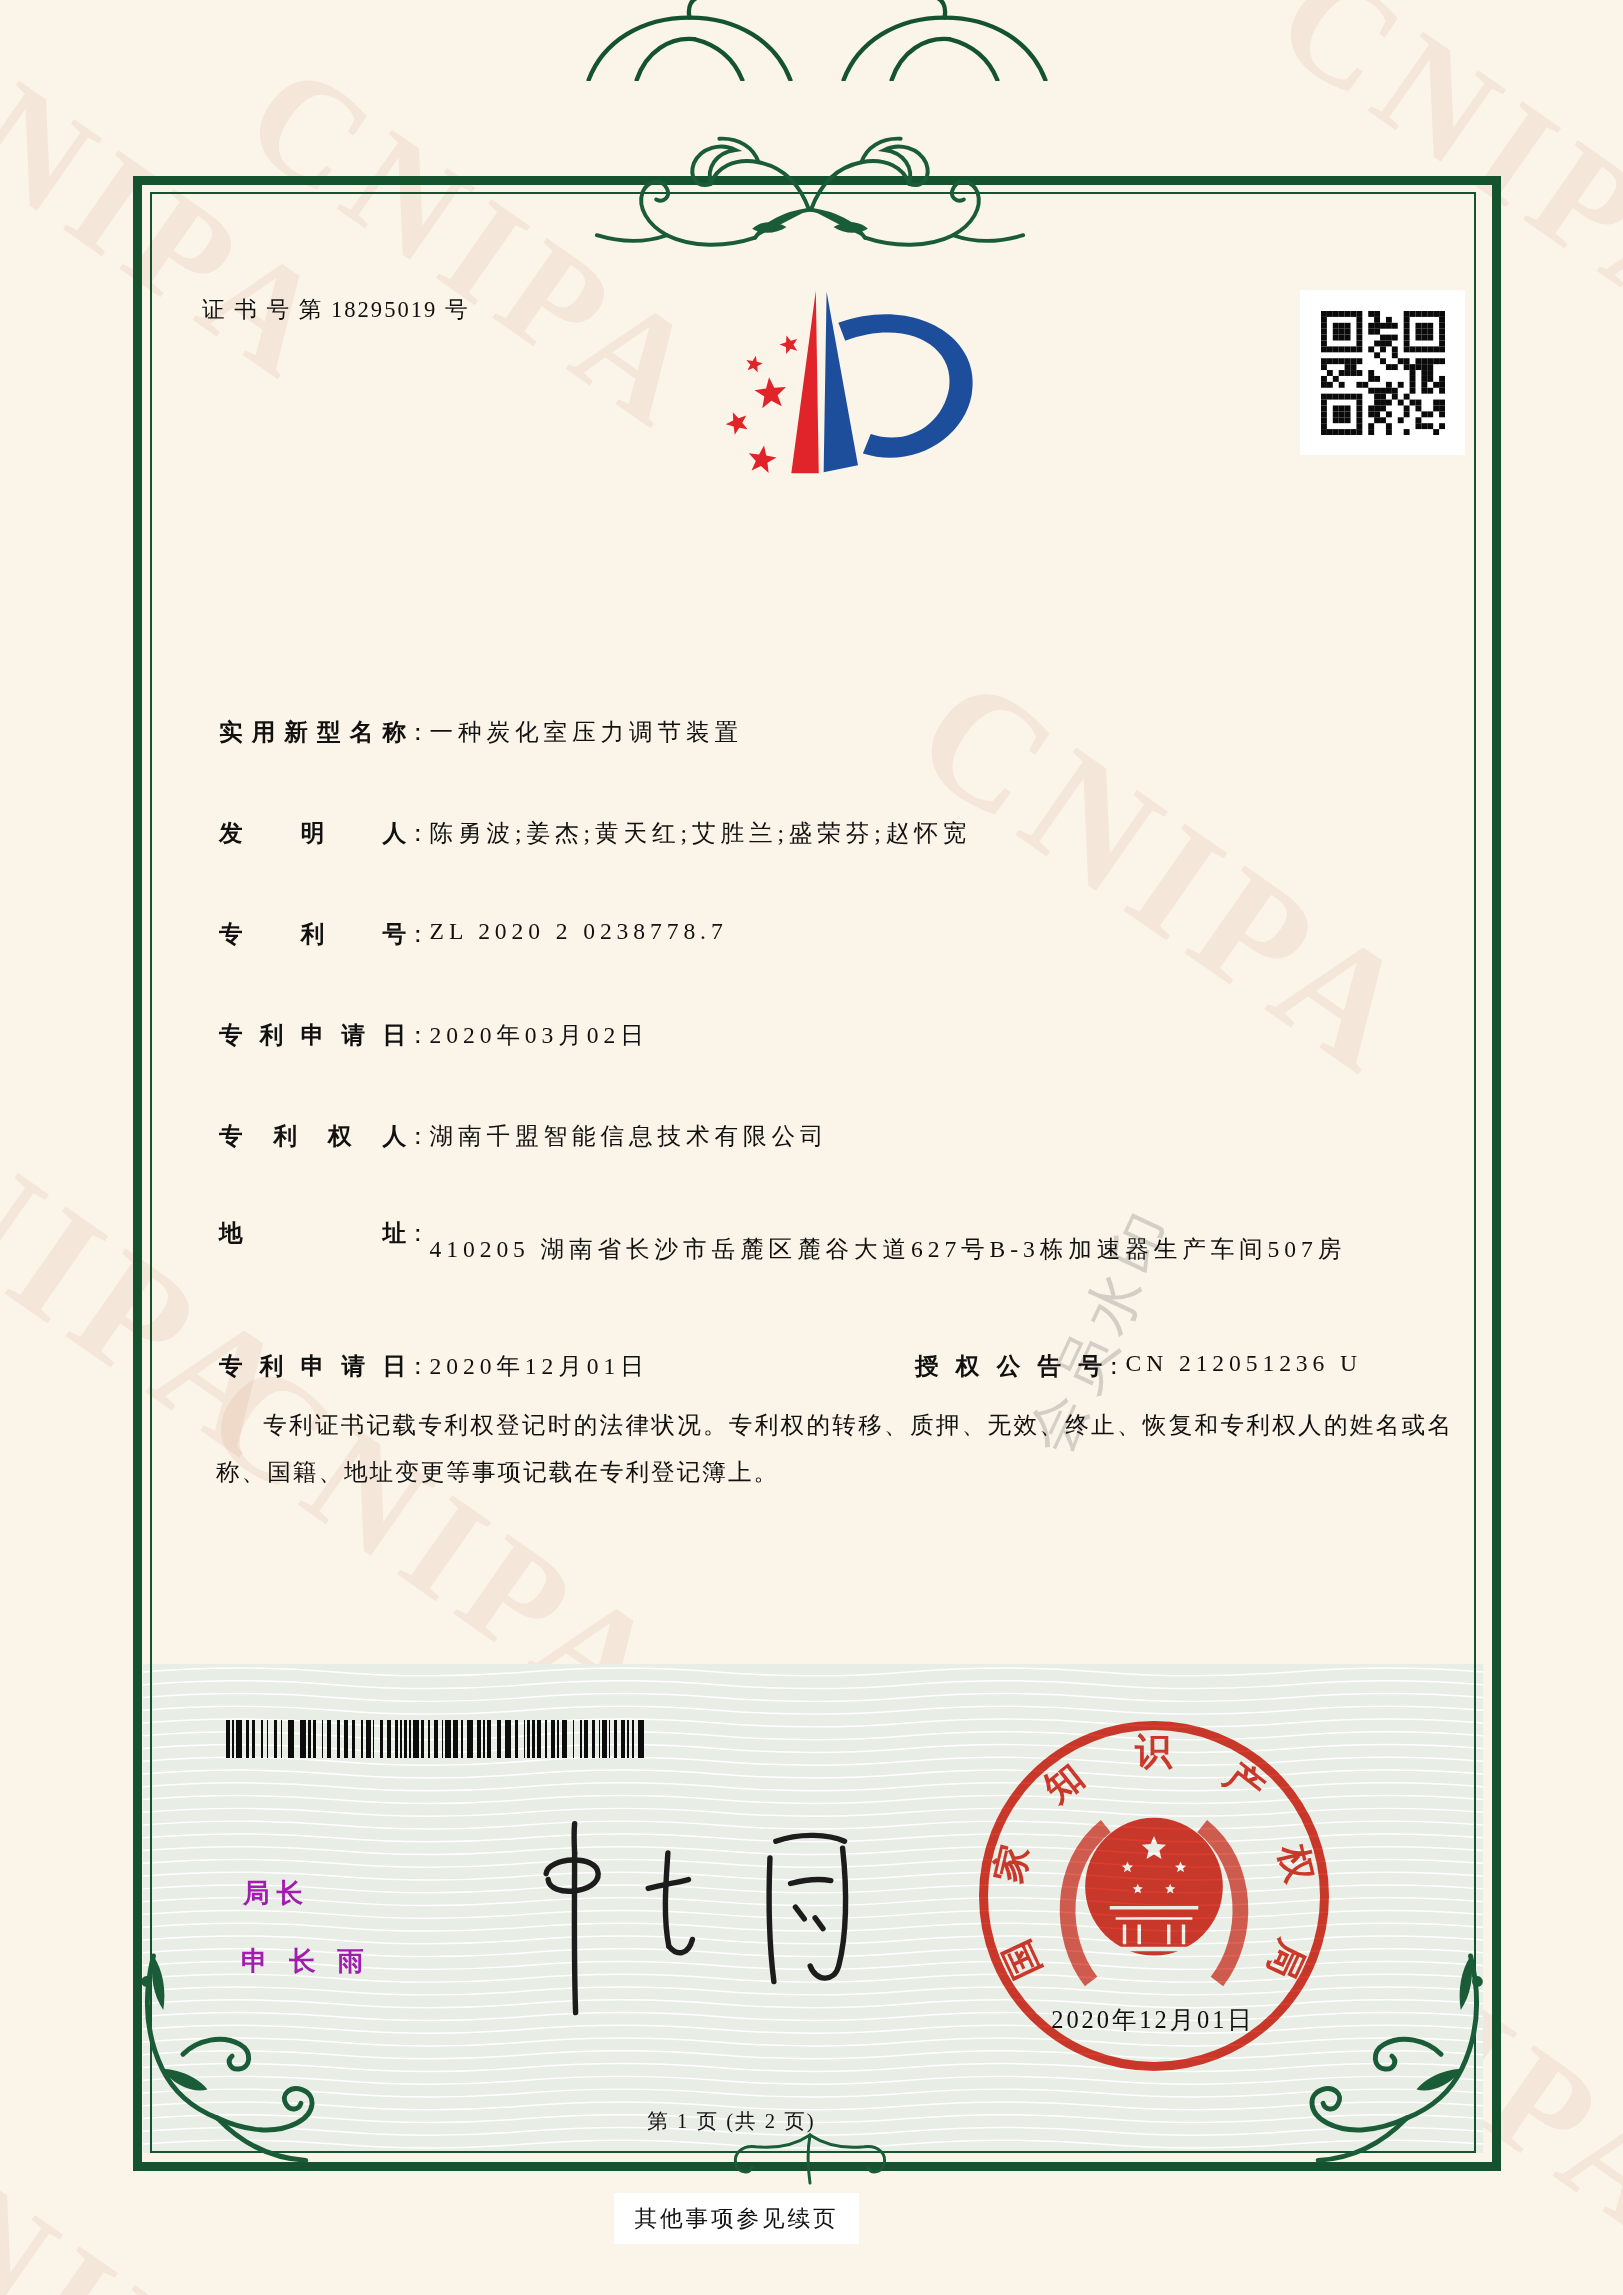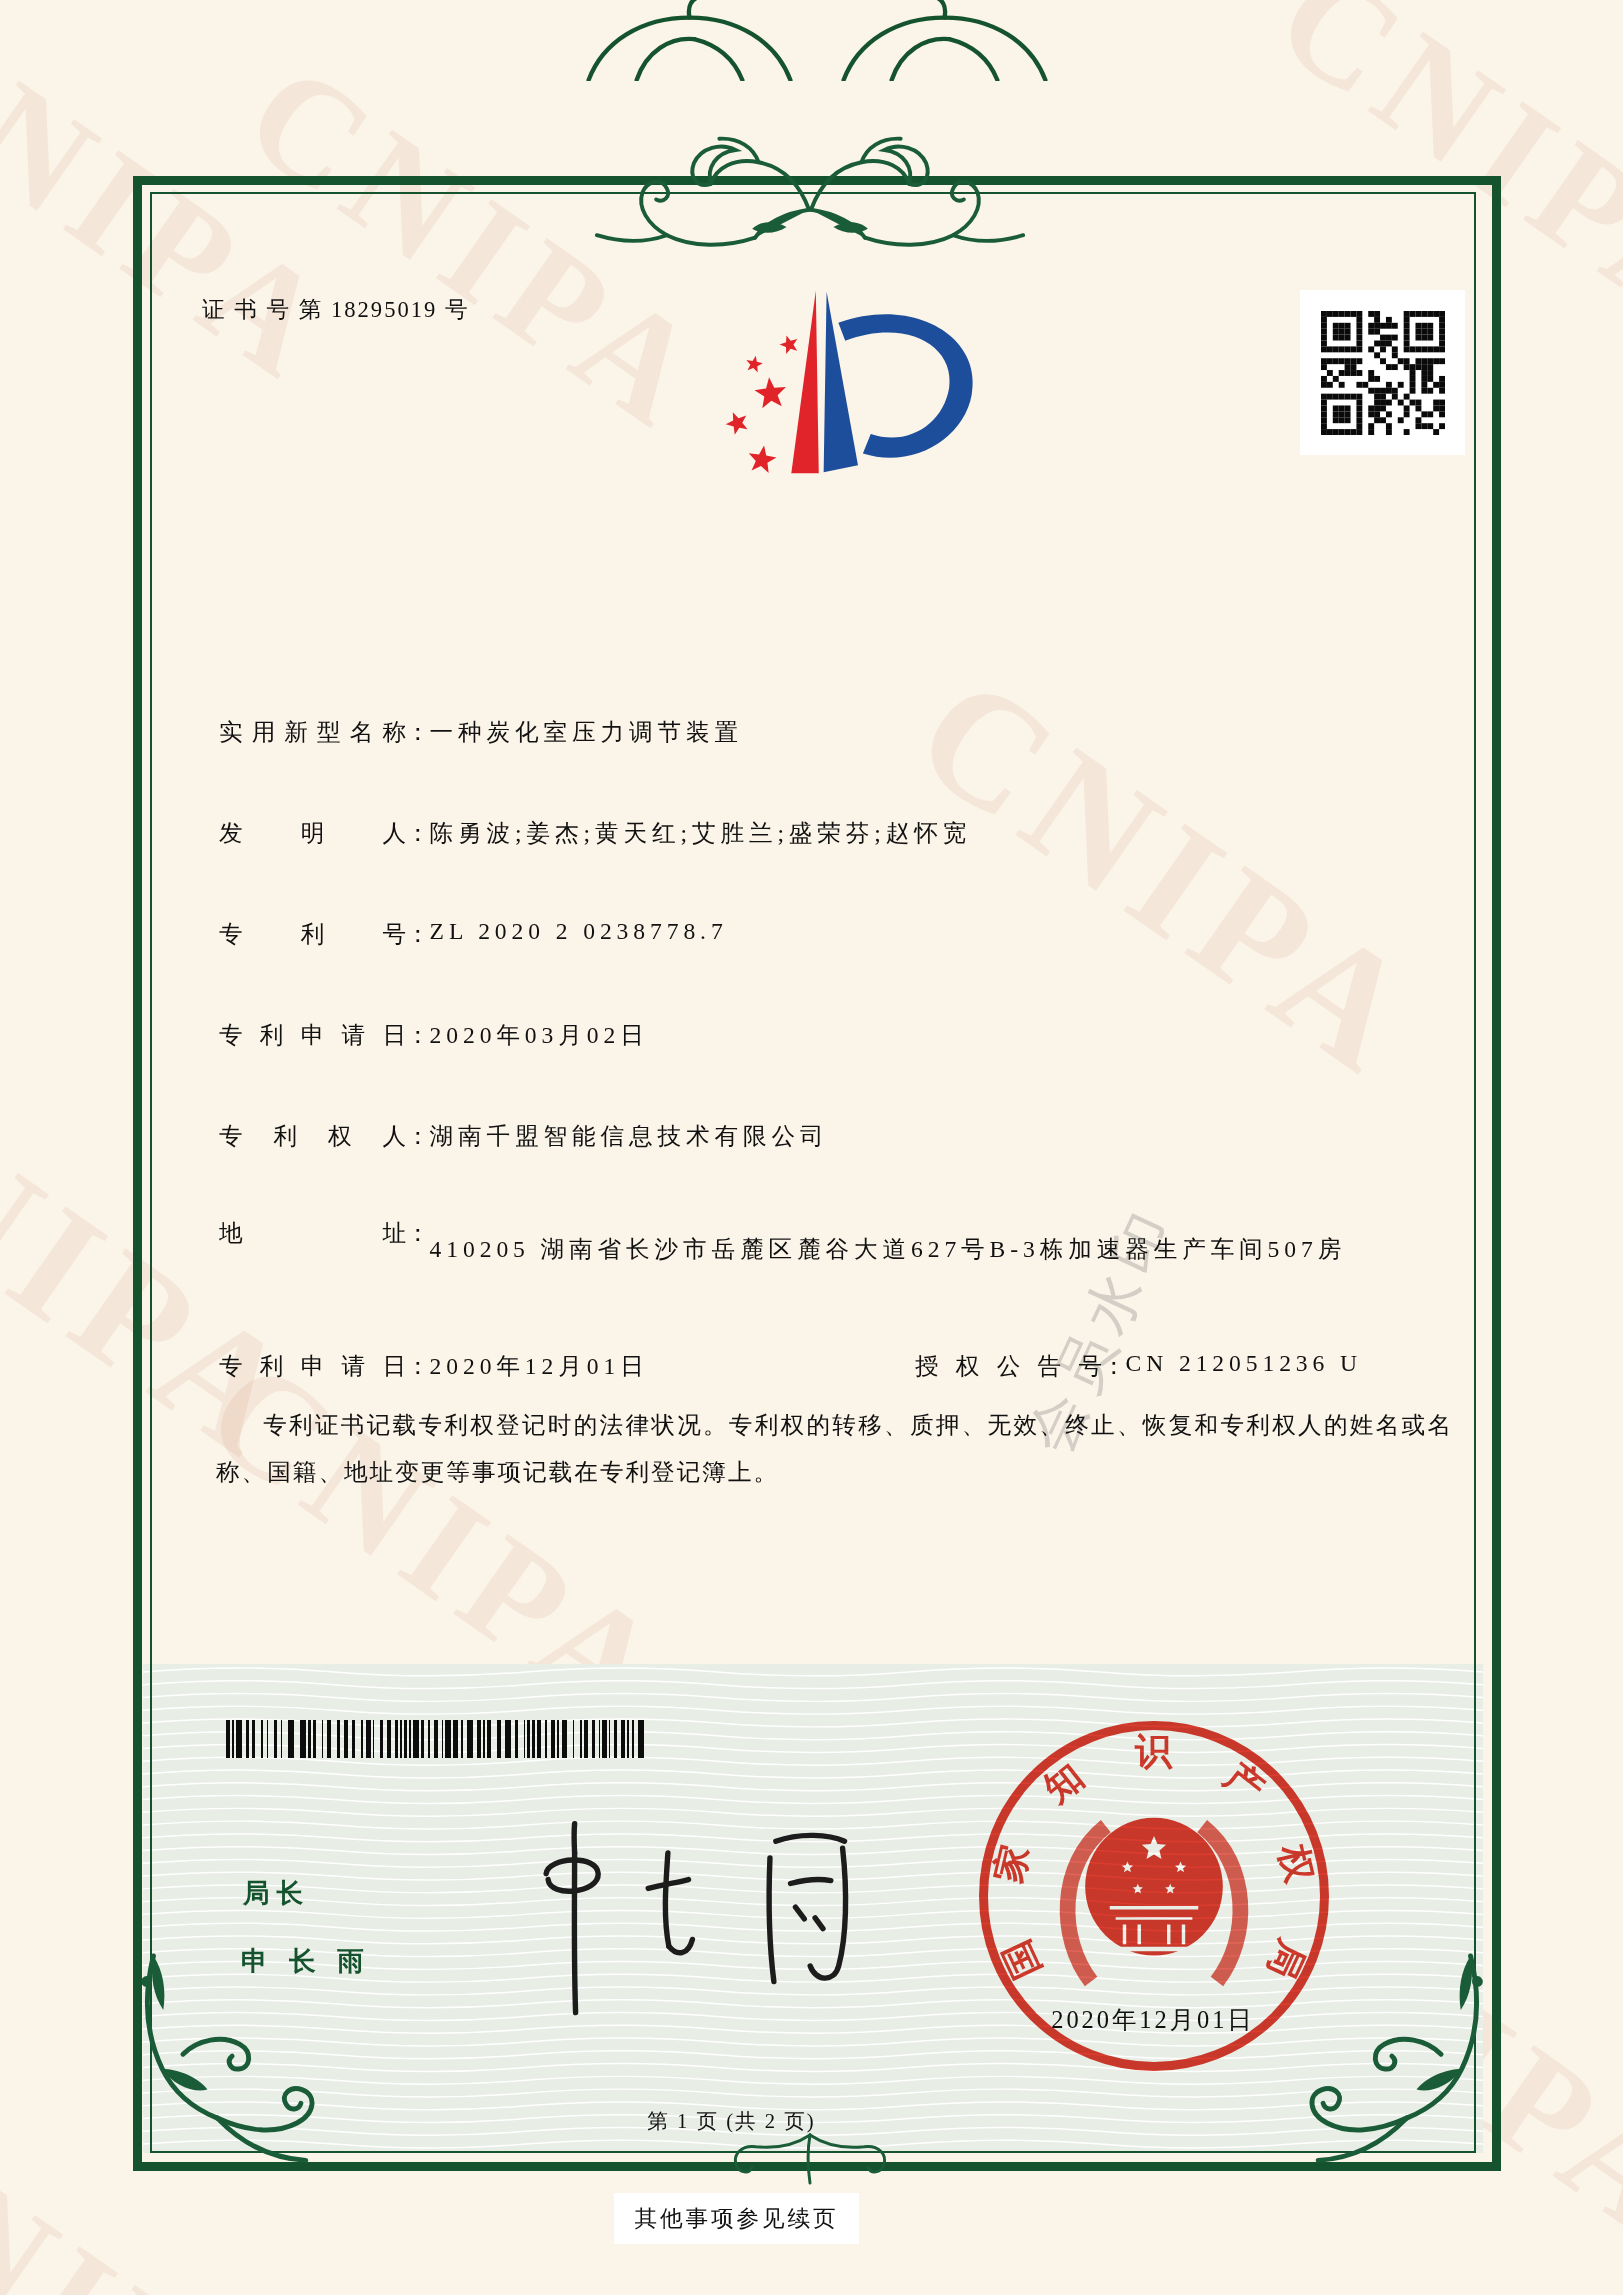--- a/index.html
+++ b/index.html
@@ -21,36 +21,36 @@
   .orn{position:absolute;}
   .orn svg{display:block;width:100%;height:100%;}
   
   .certno{position:absolute;left:202px;top:294px;font-size:22.6px;letter-spacing:2px;white-space:nowrap;}
   .title{position:absolute;left:0;top:486px;width:1623px;text-align:center;font-size:70px;
       font-weight:bold;letter-spacing:18.7px;white-space:nowrap;}
   
   .qrbox{position:absolute;left:1300px;top:290px;width:165px;height:165px;background:#ffffff;}
   
   .frow{position:absolute;left:219px;font-size:23.6px;white-space:nowrap;}
-  .flbl{display:inline-block;width:187px;text-align:justify;text-align-last:justify;vertical-align:top;}
+  .flbl{display:inline-block;width:187px;text-align:justify;text-align-last:justify;vertical-align:top;font-weight:bold;}
   .fcolon{display:inline-block;vertical-align:top;}
   .fval{display:inline-block;letter-spacing:4.9px;vertical-align:top;white-space:normal;}
   .fval.addr{width:982px;line-height:65px;margin-top:-11.8px;padding-top:11.8px;}
   
   .paras{position:absolute;left:216px;top:1402px;width:1237px;font-size:23.6px;line-height:47px;
       letter-spacing:2px;text-align:justify;}
   .paras p{margin:0;text-indent:2em;}
   
   .barcode{position:absolute;left:226px;top:1720px;width:422px;height:38px;font-size:0;}
   .bar{display:inline-block;height:38px;background:#0c0c0c;vertical-align:top;}
   
   .waves{position:absolute;left:143px;top:1664px;width:1340px;height:489px;}
   
   .officer{position:absolute;font-family:"Liberation Sans","DejaVu Sans",sans-serif;
-      font-weight:600;font-size:26.5px;color:#14532d;white-space:nowrap;}
+      font-weight:600;font-size:26.5px;color:#a21caf;white-space:nowrap;}
   .sig{position:absolute;left:501px;top:1794px;width:373px;height:231px;}
   
   .seal{position:absolute;left:960px;top:1702px;width:388px;height:388px;mix-blend-mode:multiply;opacity:0.92;}
   .seal-ring{position:absolute;left:18.7px;top:18.7px;width:350px;height:350px;border:9.8px solid #d92b1c;
       border-radius:50%;box-sizing:border-box;}
   .seal-char{position:absolute;width:41px;height:41px;text-align:center;line-height:41px;
       font-size:37px;font-weight:bold;color:#d92b1c;}
   .seal-date{position:absolute;left:1018px;top:2003px;width:270px;text-align:center;font-size:24.5px;
       letter-spacing:2.9px;color:#101010;z-index:30;white-space:nowrap;}
   

